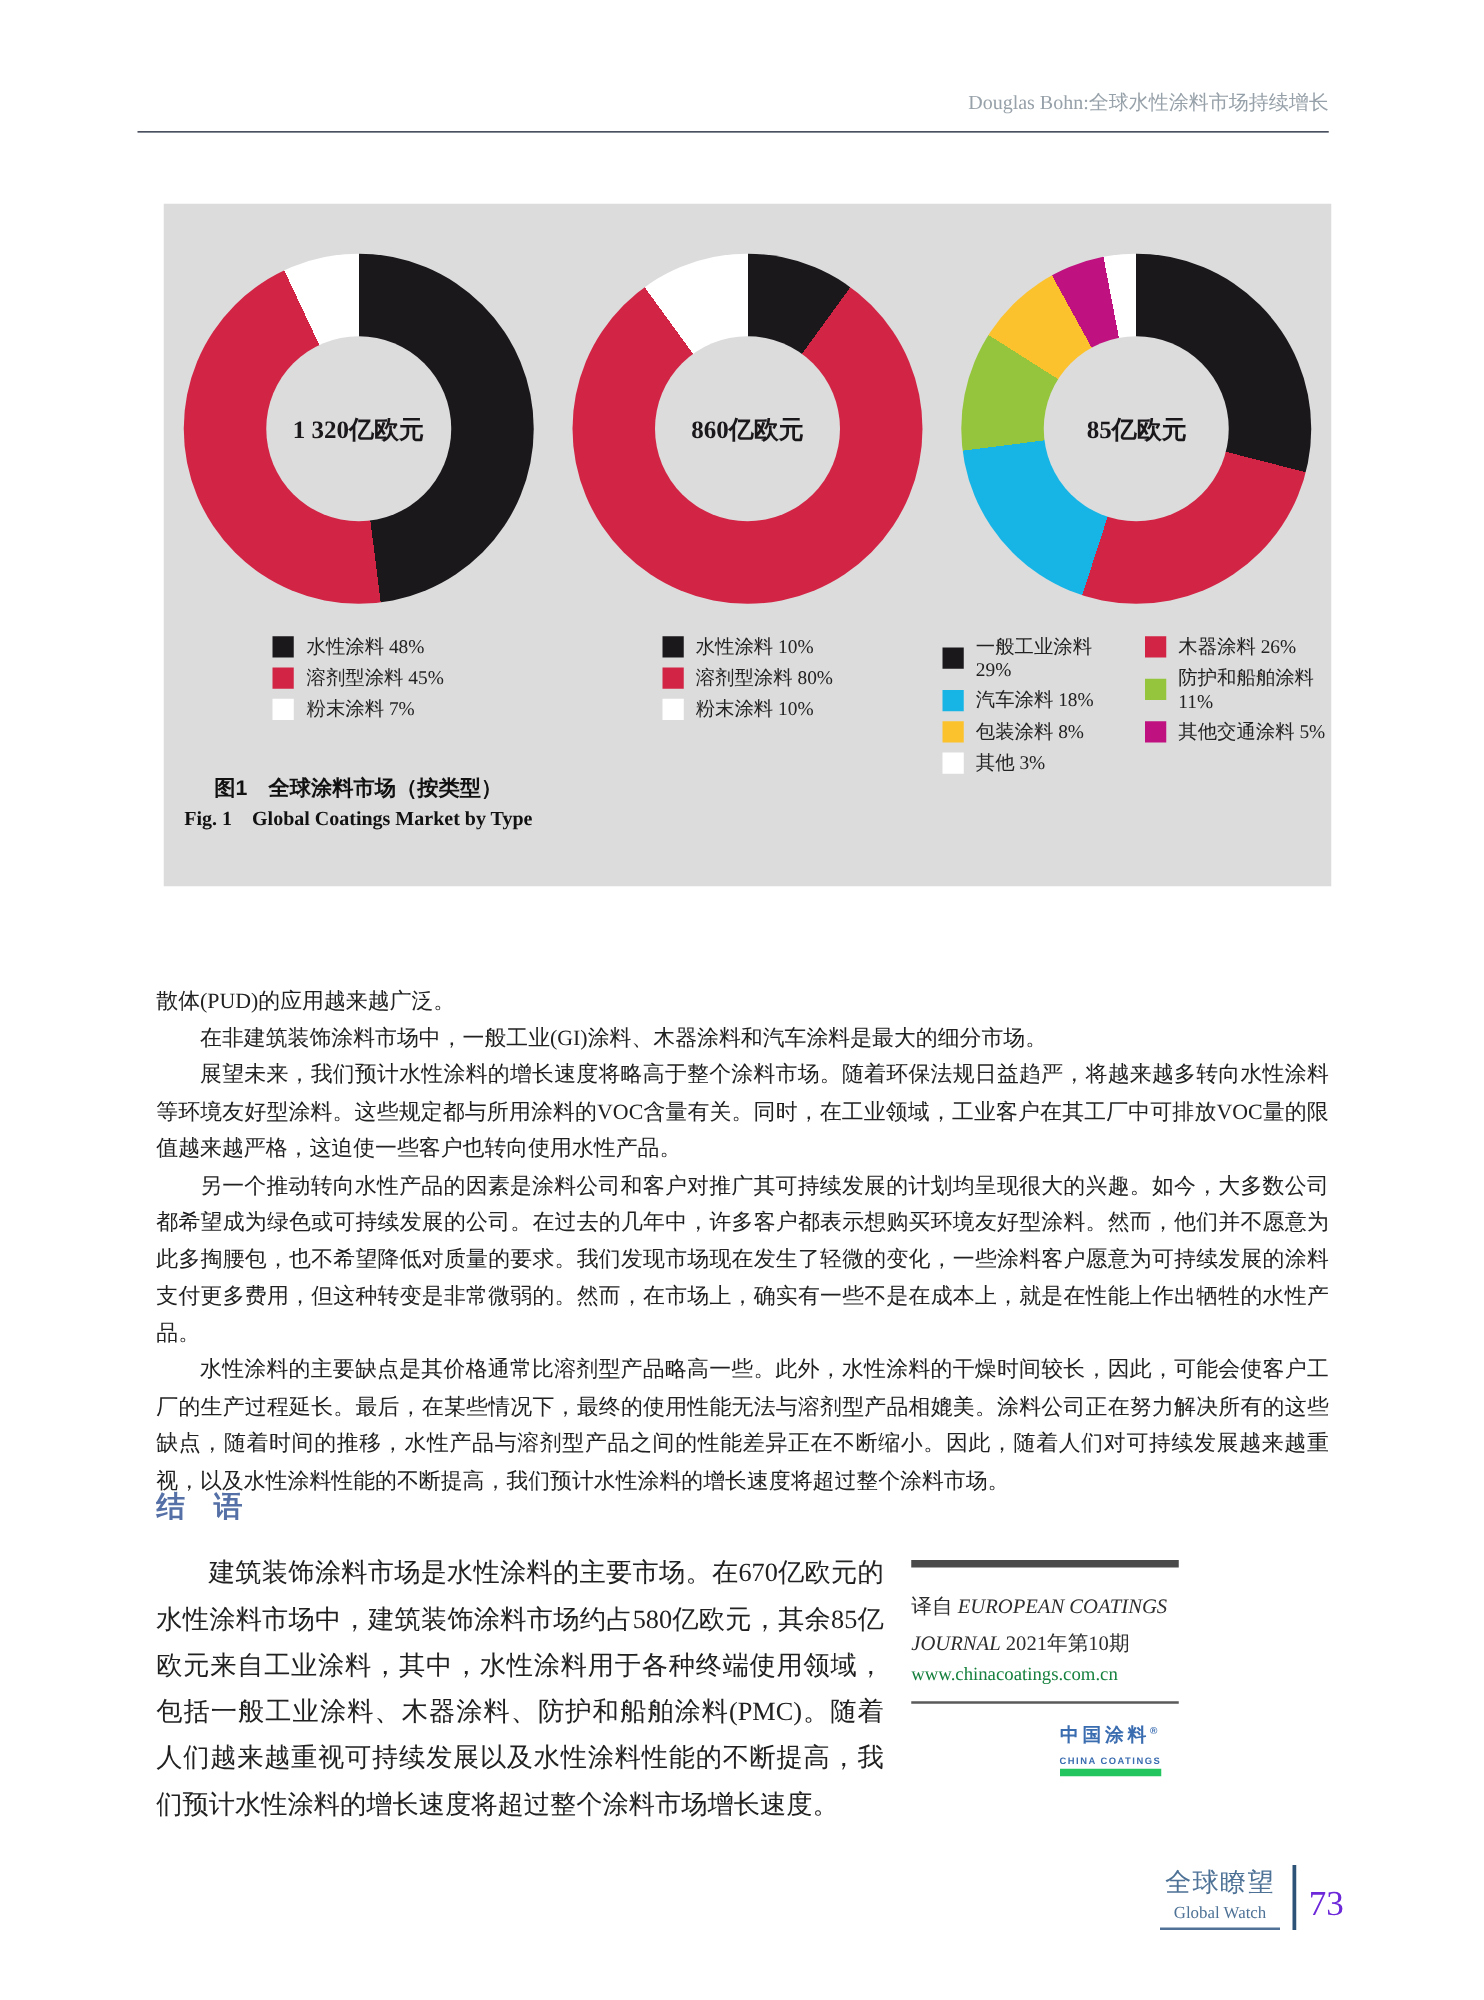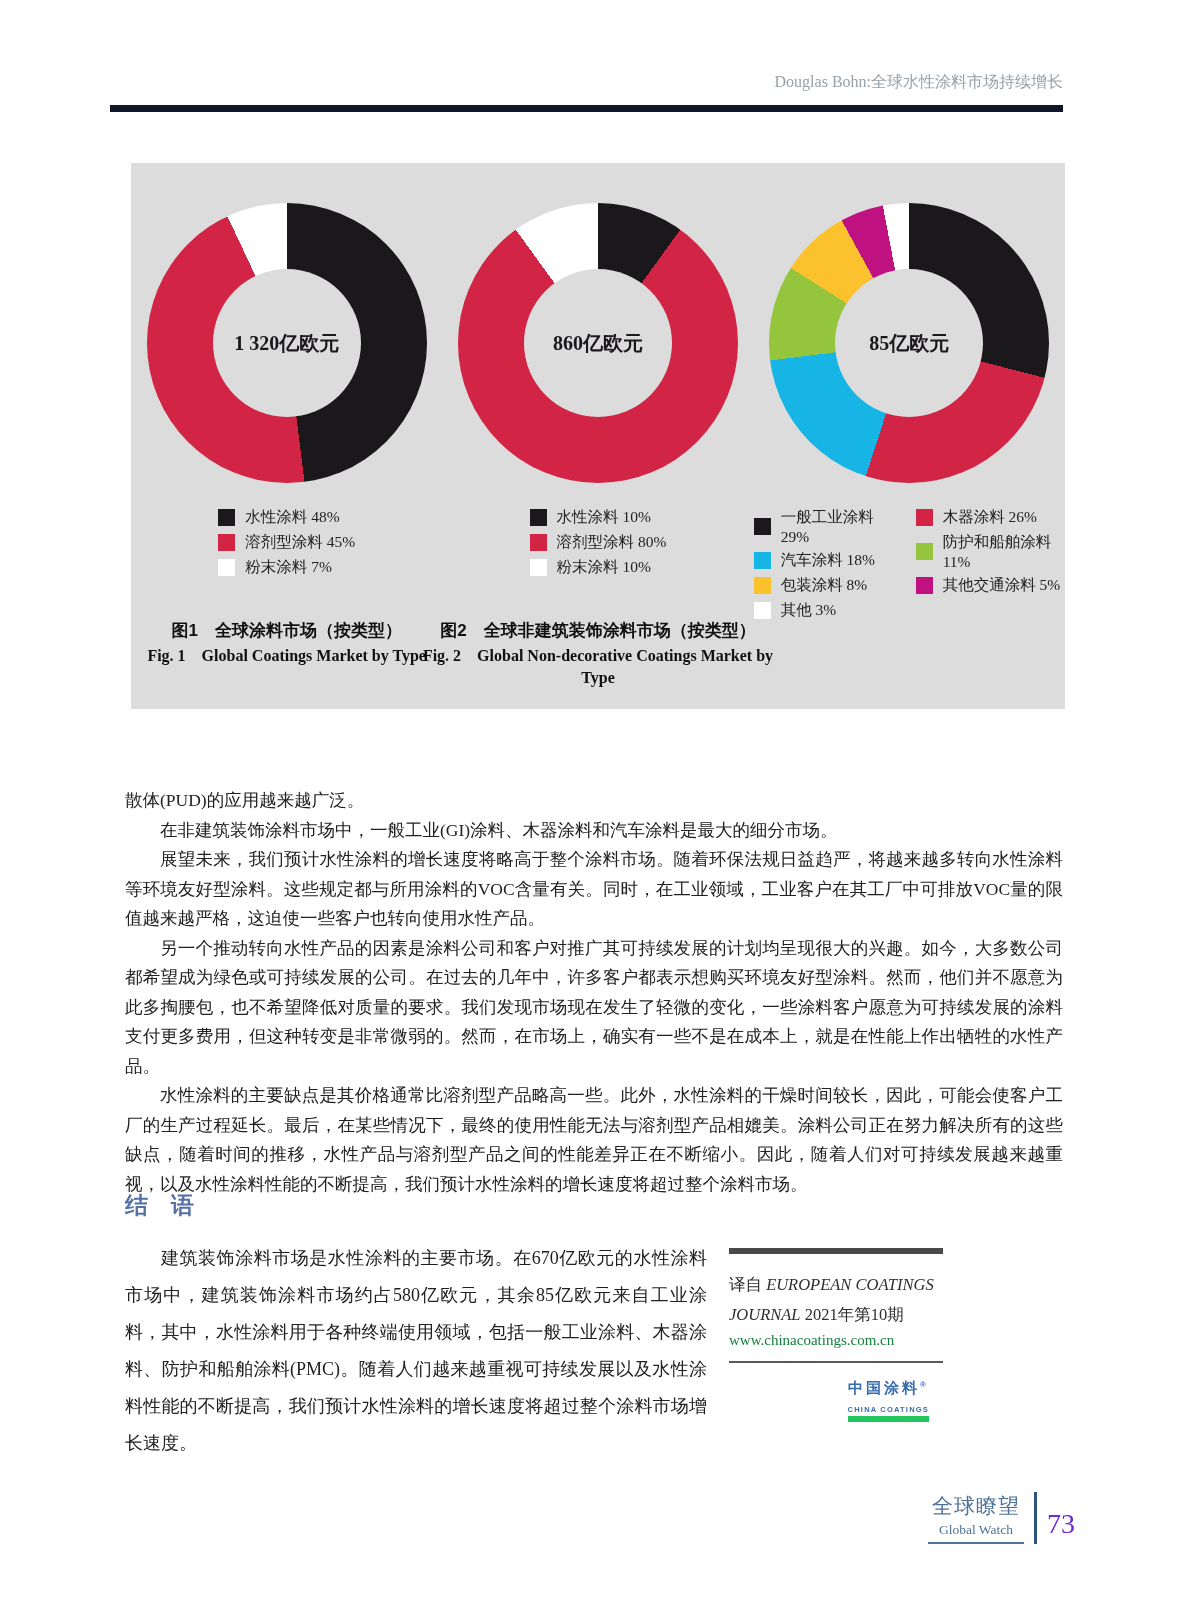--- a/index.html
+++ b/index.html
@@ -1,21 +1,21 @@
 <!DOCTYPE html>
 <html><head>
 <meta charset="utf-8">
 <style>
   html,body{margin:0;padding:0;background:#ffffff;}
   .page{position:relative;width:1187px;height:1600px;background:#ffffff;margin:0 auto;overflow:hidden;
         font-family:"Liberation Serif",serif;color:#212121;}
 
   
   .header{position:absolute;left:110px;top:72px;width:953px;text-align:right;
-          font-size:16px;color:#97a1a9;padding-bottom:12px;border-bottom:7px solid #0f172a;}
+          font-size:16px;color:#97a1a9;padding-bottom:12px;border-bottom:1px solid #0f172a;}
 
   
   .panel{position:absolute;left:131px;top:163px;width:934px;height:546px;background:#dcdcdc;
          display:flex;box-sizing:border-box;padding-top:40px;}
   .chart-col{flex:1;text-align:center;min-width:0;}
   .donut{position:relative;width:280px;height:280px;border-radius:50%;margin:0 auto;}
   .hole{position:absolute;left:66px;top:66px;width:148px;height:148px;border-radius:50%;background:#dcdcdc;
         display:flex;align-items:center;justify-content:center;}
   .hole span{font-weight:bold;font-size:20px;color:#1b181c;}
   .legend{margin-top:20px;height:116px;display:flex;justify-content:center;gap:26px;text-align:left;}
@@ -27,21 +27,21 @@
 
   
   .bodytext{position:absolute;left:125px;top:786px;width:938px;font-size:17.5px;line-height:29.5px;text-align:justify;}
   .bodytext p{margin:0;}
   .indent{text-indent:2em;}
 
   
   .concl-head{position:absolute;left:125px;top:1190px;font-family:"Liberation Sans",sans-serif;
               font-weight:bold;font-size:23px;color:#5570a6;}
   .concl-row{position:absolute;left:125px;top:1240px;width:940px;display:flex;gap:22px;}
-  .concl-text{width:582px;font-size:18px;line-height:37px;text-align:justify;text-indent:2em;}
+  .concl-text{width:582px;font-size:21px;line-height:37px;text-align:justify;text-indent:2em;}
 
   
   .sidebar{width:214px;flex:0 0 214px;padding-top:8px;}
   .side-bar-thick{height:6px;background:#4a4a4a;}
   .side-src{margin-top:16px;font-size:16.5px;line-height:30px;color:#2e2e2e;}
   .side-src i{font-style:italic;}
   .side-url{margin-top:2px;font-size:15px;color:#15803d;}
   .side-divider{margin-top:12px;border-top:2px solid #5a5a5a;}
   .side-logo{margin-top:16px;text-align:right;padding-right:14px;}
   .logo-zh{font-family:"Liberation Sans",sans-serif;font-weight:bold;font-size:15px;letter-spacing:3px;color:#3a6cb0;}
@@ -113,24 +113,20 @@
               <span class="swatch" style="background: rgb(210, 36, 68);"></span>
               <span>溶剂型涂料 80%</span>
             </div>
             <div class="legend-row">
               <span class="swatch" style="background: rgb(255, 255, 255);"></span>
               <span>粉末涂料 10%</span>
             </div>
           </div>
 
       </div>
-      <div class="caption">
-        <div class="cap-zh">图2　全球非建筑装饰涂料市场（按类型）</div>
-        <div class="cap-en">Fig. 2　Global Non-decorative Coatings Market by Type</div>
-      </div>
     </div>
 
     <div class="chart-col">
       <div class="donut" style="background: conic-gradient(rgb(27, 24, 28) 0deg, rgb(27, 24, 28) 104.4deg, rgb(210, 36, 68) 104.4deg, rgb(210, 36, 68) 198deg, rgb(23, 181, 230) 198deg, rgb(23, 181, 230) 262.8deg, rgb(149, 197, 61) 262.8deg, rgb(149, 197, 61) 302.4deg, rgb(252, 194, 45) 302.4deg, rgb(252, 194, 45) 331.2deg, rgb(191, 18, 128) 331.2deg, rgb(191, 18, 128) 349.2deg, rgb(255, 255, 255) 349.2deg, rgb(255, 255, 255) 360deg);">
         <div class="hole">
           <span>85亿欧元</span>
         </div>
       </div>
       <div class="legend">
         <div class="legend-col">

